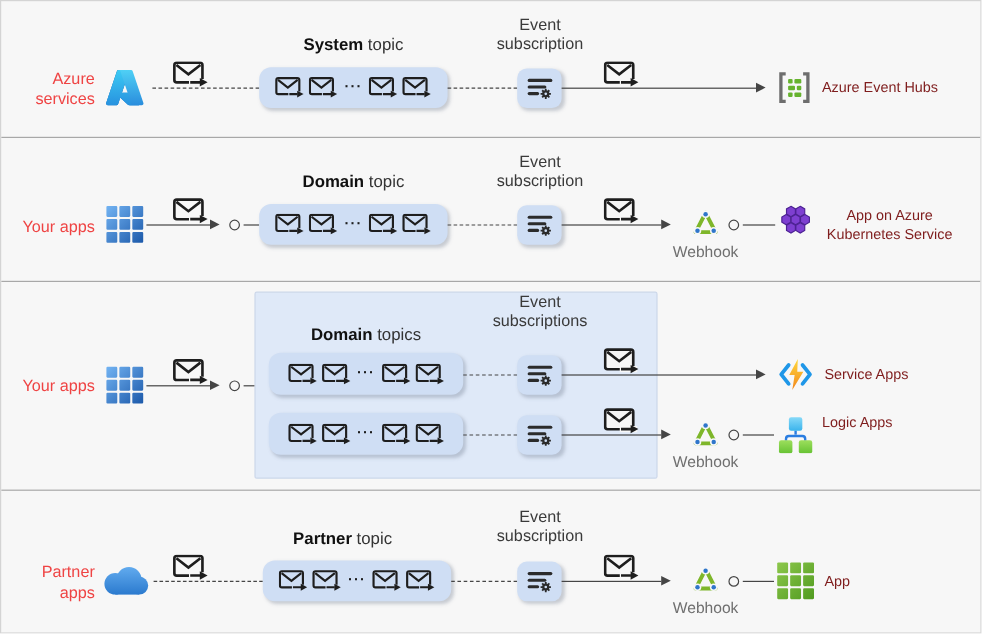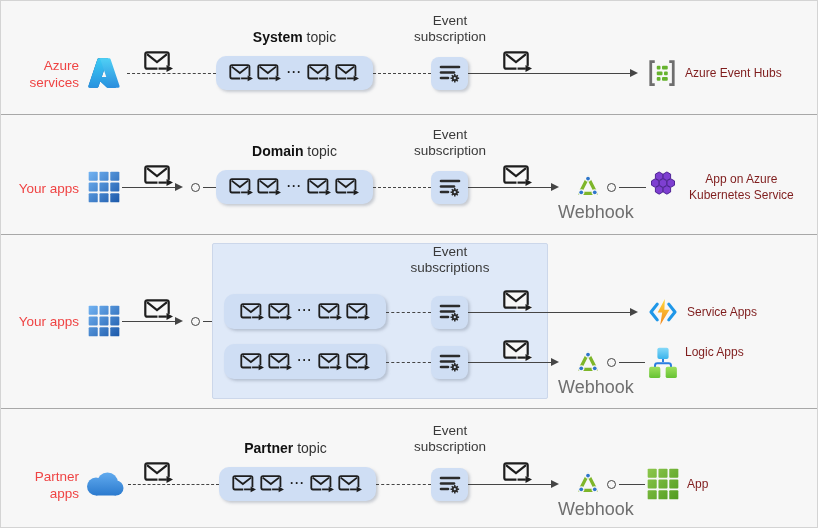--- a/index.html
+++ b/index.html
@@ -9,21 +9,21 @@
     font-family:"Liberation Sans",sans-serif;color:#333;
   }
   .sep{position:absolute;left:0;right:0;height:1px;background:#a8a8a8;}
   .lbl{position:absolute;font-size:13.5px;line-height:17px;color:#ef4444;}
   .pre{white-space:pre-line;text-align:center;}
   .src-lbl{left:0;width:78px;text-align:right;}
   .topic-title{position:absolute;font-size:14px;text-align:center;color:#333;}
   .topic-title b{color:#111;}
   .sub-lbl{position:absolute;width:120px;text-align:center;font-size:13.5px;line-height:16px;color:#3a3a3a;}
   .dest-lbl{position:absolute;font-size:12px;line-height:15.5px;color:#7f1d1d;}
-  .wh-lbl{position:absolute;width:60px;text-align:center;font-size:18px;color:#6f6f6f;}
+  .wh-lbl{position:absolute;width:60px;text-align:center;font-size:13px;color:#6f6f6f;}
   .topic-box{
     position:absolute;width:157px;height:34px;border-radius:10px;background:#cfdef4;
     box-shadow:2px 2px 3px rgba(110,120,140,.35);
     display:flex;align-items:center;justify-content:center;gap:3px;
   }
   .topic-box .env{--envbg:#cfdef4;}
   .dots{font-size:12px;font-weight:bold;color:#1d1d1d;letter-spacing:1px;margin:0 2px;padding-bottom:3px;}
   .sub-box{
     position:absolute;width:37px;height:33px;border-radius:8px;background:#cfdef4;
     box-shadow:2px 2px 3px rgba(110,120,140,.35);
@@ -311,20 +311,21 @@
   <svg class="abs" style="left:87px;top:304px" width="32" height="32">
       <use href="#sym-grid-blue"></use>
     </svg>
   <div class="line" style="left:121px;top:320px;width:53px"></div>
   <div class="arrow" style="left:174px;top:316px"></div>
   <div class="ring" style="left:190px;top:316px"></div>
   <div class="line" style="left:202px;top:320px;width:9px"></div>
   <svg class="abs env" style="left:143px;top:298px">
       <use href="#sym-env"></use>
     </svg>
+  <div class="topic-title" style="left:223px;top:269px;width:162px"><b>Domain</b><span> topics</span></div>
 
   <div class="topic-box" style="left:223px;top:293px;width:162px;height:35px">
     <svg class="env env-b">
         <use href="#sym-env"></use>
       </svg>
     <svg class="env env-b">
         <use href="#sym-env"></use>
       </svg>
     <span class="dots">···</span>
     <svg class="env env-b">

